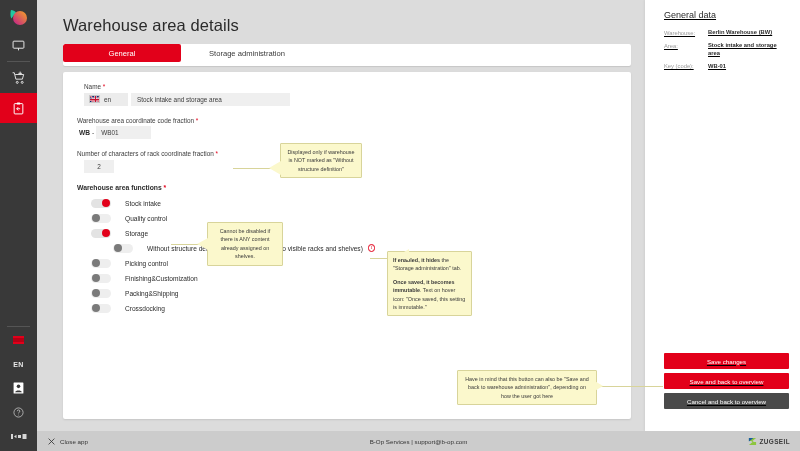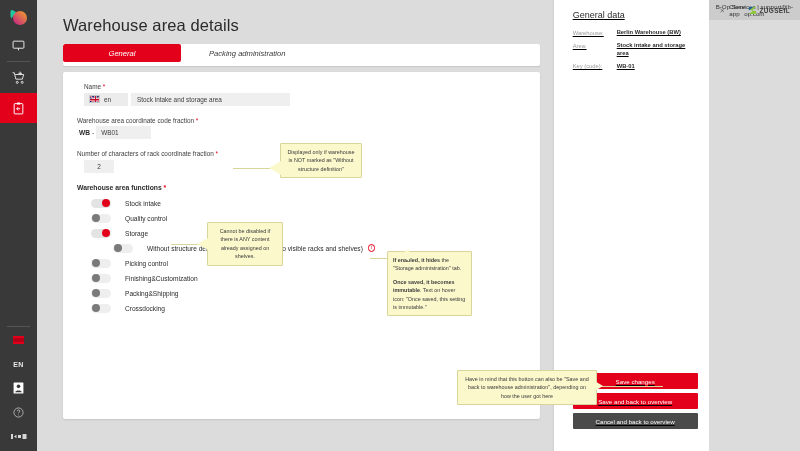--- a/index.html
+++ b/index.html
@@ -52,21 +52,21 @@
     letter-spacing: .3px;
   }
   .ico { display:block; }
 
   
   .mainwrap {
     flex: 1 1 auto;
     height: 451px;
     position: relative;
     background: #dcdcdc;
-    display: flex; flex-direction: row;
+    display: flex; flex-direction: column;
   }
   .content-row {
     flex: 1 1 auto;
     display: flex;
     min-height: 0;
     position: relative;
   }
   .center-col {
     flex: 1 1 auto;
     padding: 8px 14px 0 26px;
@@ -91,21 +91,20 @@
     box-shadow: 0 1px 1px rgba(0,0,0,.10);
   }
   .tab {
     height: 18px;
     display: flex; align-items: center; justify-content: center;
     font-size: 7.6px;
     color: #3a3a3a;
     padding: 0 28px;
     min-width: 118px;
     background: #fff;
-    font-style: italic;
   }
   .tab.active {
     background: #e2001a;
     color: #fff;
     border-radius: 2px;
   }
 
   
   .card {
     margin-top: 6px;
@@ -390,21 +389,21 @@
   </div>
 
   <div class="mainwrap">
     <div class="content-row">
 
       <div class="center-col">
         <h1 class="page-title">Warehouse area details</h1>
 
         <div class="tabs">
           <div class="tab active">General</div>
-          <div class="tab">Packing administration</div>
+          <div class="tab">Storage administration</div>
         </div>
 
         <div class="card">
 
           <div class="field-label pad-l">
             <span>Name</span><span class="req"> *</span>
           </div>
           <div class="name-row pad-l">
             <div class="lang-box">
               <span class="flag">

